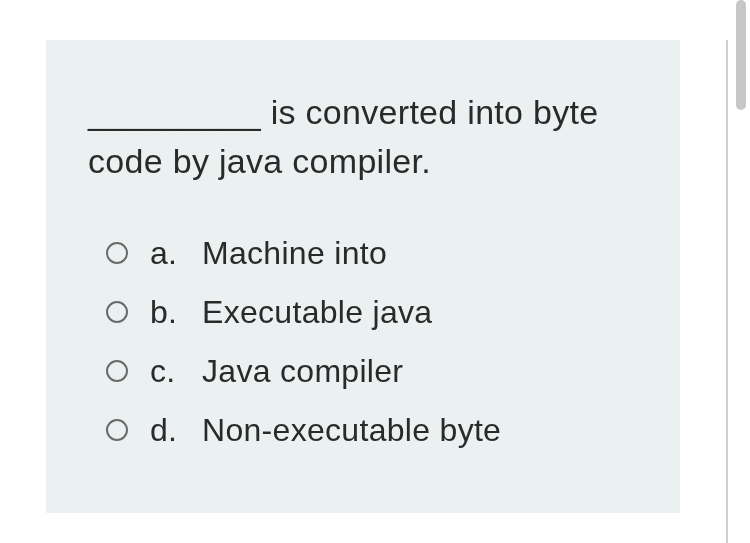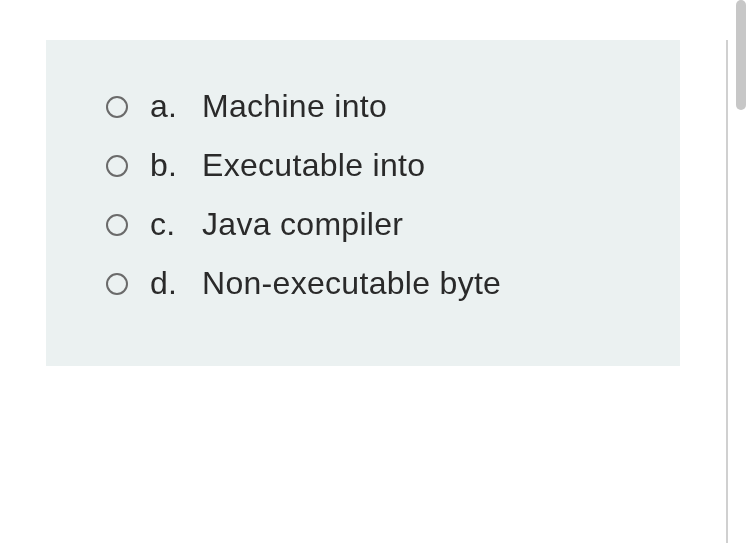--- a/index.html
+++ b/index.html
@@ -79,32 +79,33 @@
       font-size: 32px;
       color: #2a2a2a;
       letter-spacing: 0.3px;
     }
   </style>
 </head>
 <body>
 
 <div class="content-wrapper">
   <div class="question-card">
+    <div class="question-text">_________ is converted into byte code by java compiler.</div>
     <div class="options-list">
 
       <label class="option-row">
         <span class="radio-circle"></span>
         <span class="option-letter">a.</span>
         <span class="option-text">Machine into</span>
       </label>
 
       <label class="option-row">
         <span class="radio-circle"></span>
         <span class="option-letter">b.</span>
-        <span class="option-text">Executable into</span>
+        <span class="option-text">Executable java</span>
       </label>
 
       <label class="option-row">
         <span class="radio-circle"></span>
         <span class="option-letter">c.</span>
         <span class="option-text">Java compiler</span>
       </label>
 
       <label class="option-row">
         <span class="radio-circle"></span>

